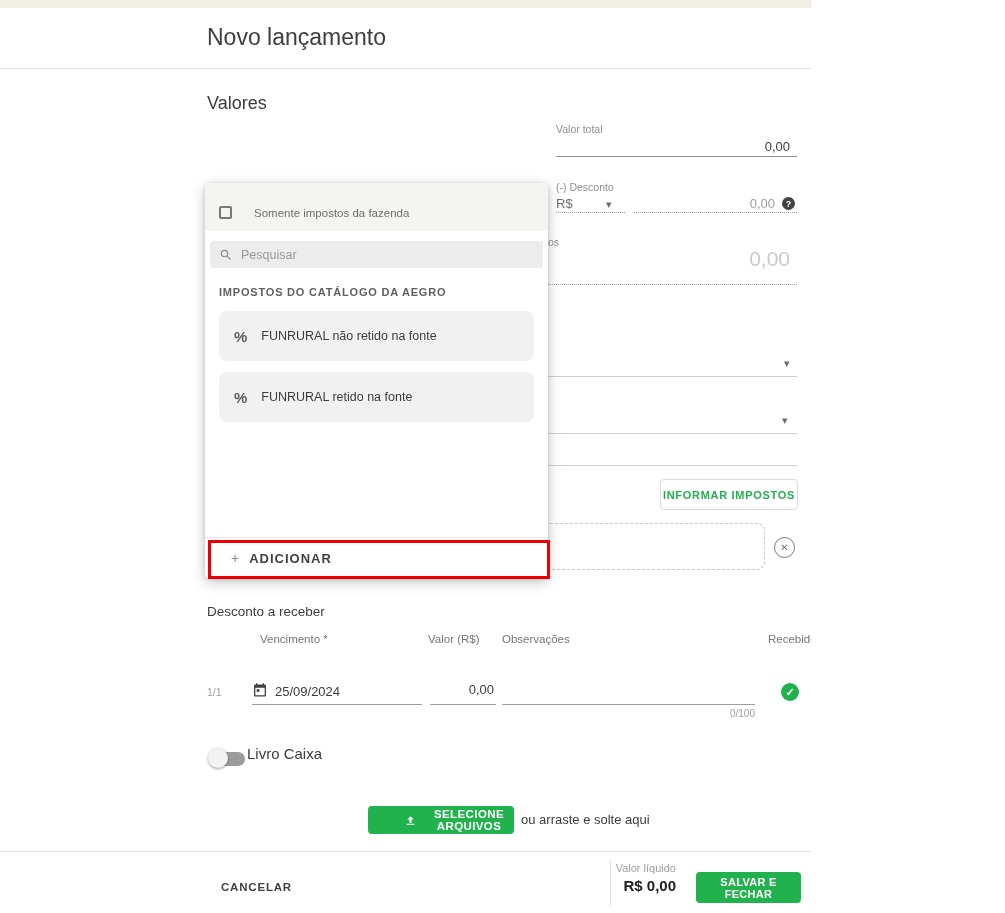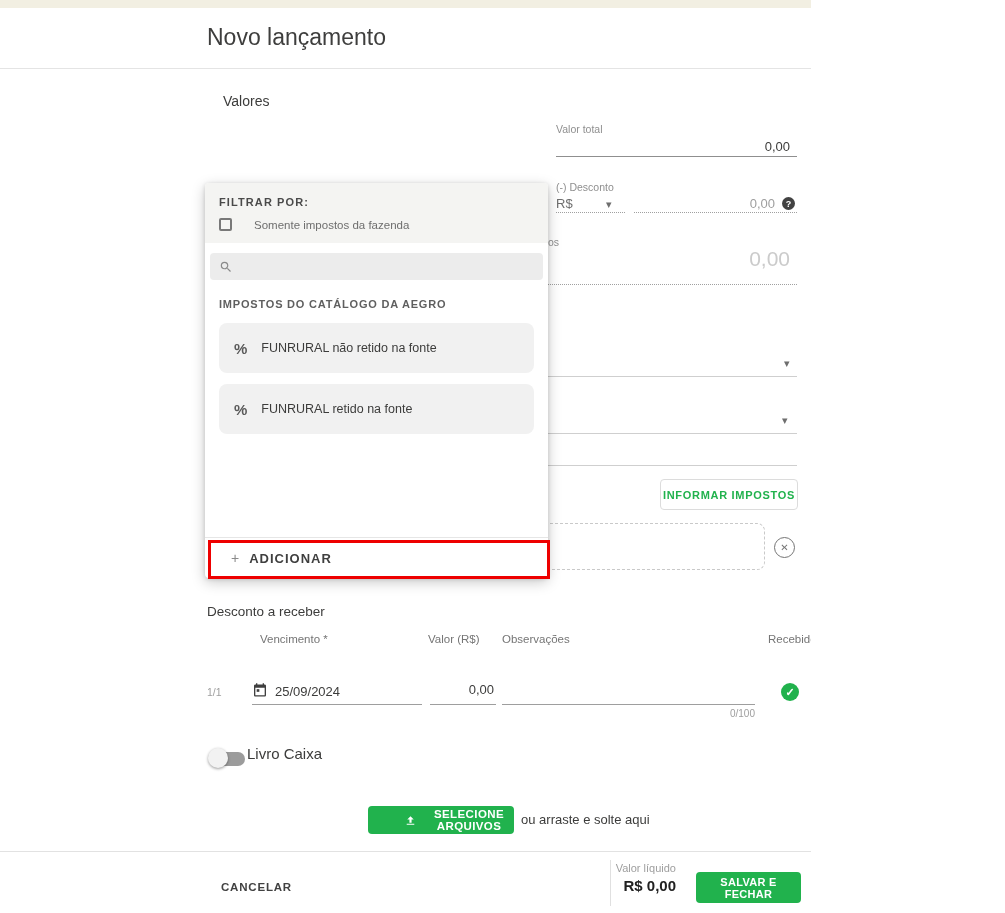--- a/index.html
+++ b/index.html
@@ -9,21 +9,21 @@
 
   .abs { position:absolute; }
 
   
   .topbar { left:0; top:0; width:1005px; height:8px; background:#f2efe2; }
 
   
   .page-title { left:207px; top:24px; font-size:23px; color:#3e3e3d; }
   .hdiv1 { left:0; top:68px; width:1005px; height:1px; background:#e4e4e4; }
 
-  .section-title { left:207px; top:93px; font-size:14px; font-weight:500; color:#3c3c3b;margin-left:16px; }
+  .section-title { left:207px; top:93px; font-size:18px; font-weight:500; color:#3c3c3b; }
 
   
   .flabel { font-size:10.5px; color:#8f8f8f; }
   .fvalue { font-size:13px; color:#3c3c3b; }
   .line-solid { height:1px; background:#8f8f8f; }
   .line-light { height:1px; background:#cfcfcf; }
   .line-dotted { height:0; border-bottom:1px dotted #a0a0a0; }
   .chev { font-size:11px; color:#6e6e6e; line-height:1; }
 
   .big-value { font-size:21px; color:#cbcbcb; }
@@ -130,32 +130,32 @@
   <div class="abs chev" style="left:782px;top:415px;">▾</div>
   <div class="abs line-light" style="left:207px;top:433px;width:590px;"></div>
   <div class="abs line-light" style="left:207px;top:465px;width:590px;"></div>
 
   <button class="abs btn-outline" style="left:660px;top:479px;width:138px;height:31px;">INFORMAR IMPOSTOS</button>
   <div class="abs dashed-box" style="left:207px;top:523px;width:558px;height:47px;"></div>
   <div class="abs clear-icon" style="left:774px;top:537px;">✕</div>
 
   <div class="abs popup">
     <div class="popup-header">
-      <div class="popup-filter-title">FILTRAR POR:</div>
       <div class="popup-check-row">
         <span class="checkbox"></span>
         <span class="popup-check-label">Somente impostos da fazenda</span>
       </div>
     </div>
     <div class="popup-search">
       <span>
         <svg width="14" height="14" viewBox="0 0 24 24" fill="#8a8a8a">
             <path d="M15.5 14h-.79l-.28-.27A6.47 6.47 0 0 0 16 9.5 6.5 6.5 0 1 0 9.5 16c1.61 0 3.09-.59 4.23-1.57l.27.28v.79l5 4.99L20.49 19l-4.99-5zm-6 0C7.01 14 5 11.99 5 9.5S7.01 5 9.5 5 14 7.01 14 9.5 11.99 14 9.5 14z"></path>
           </svg>
       </span>
+      <input type="text" placeholder="Pesquisar" style="">
     </div>
     <div class="popup-section-title">IMPOSTOS DO CATÁLOGO DA AEGRO</div>
     <div class="popup-item">
       <span class="percent-glyph">%</span>
       <span class="popup-item-label">FUNRURAL não retido na fonte</span>
     </div>
     <div class="popup-item">
       <span class="percent-glyph">%</span>
       <span class="popup-item-label">FUNRURAL retido na fonte</span>
     </div>

